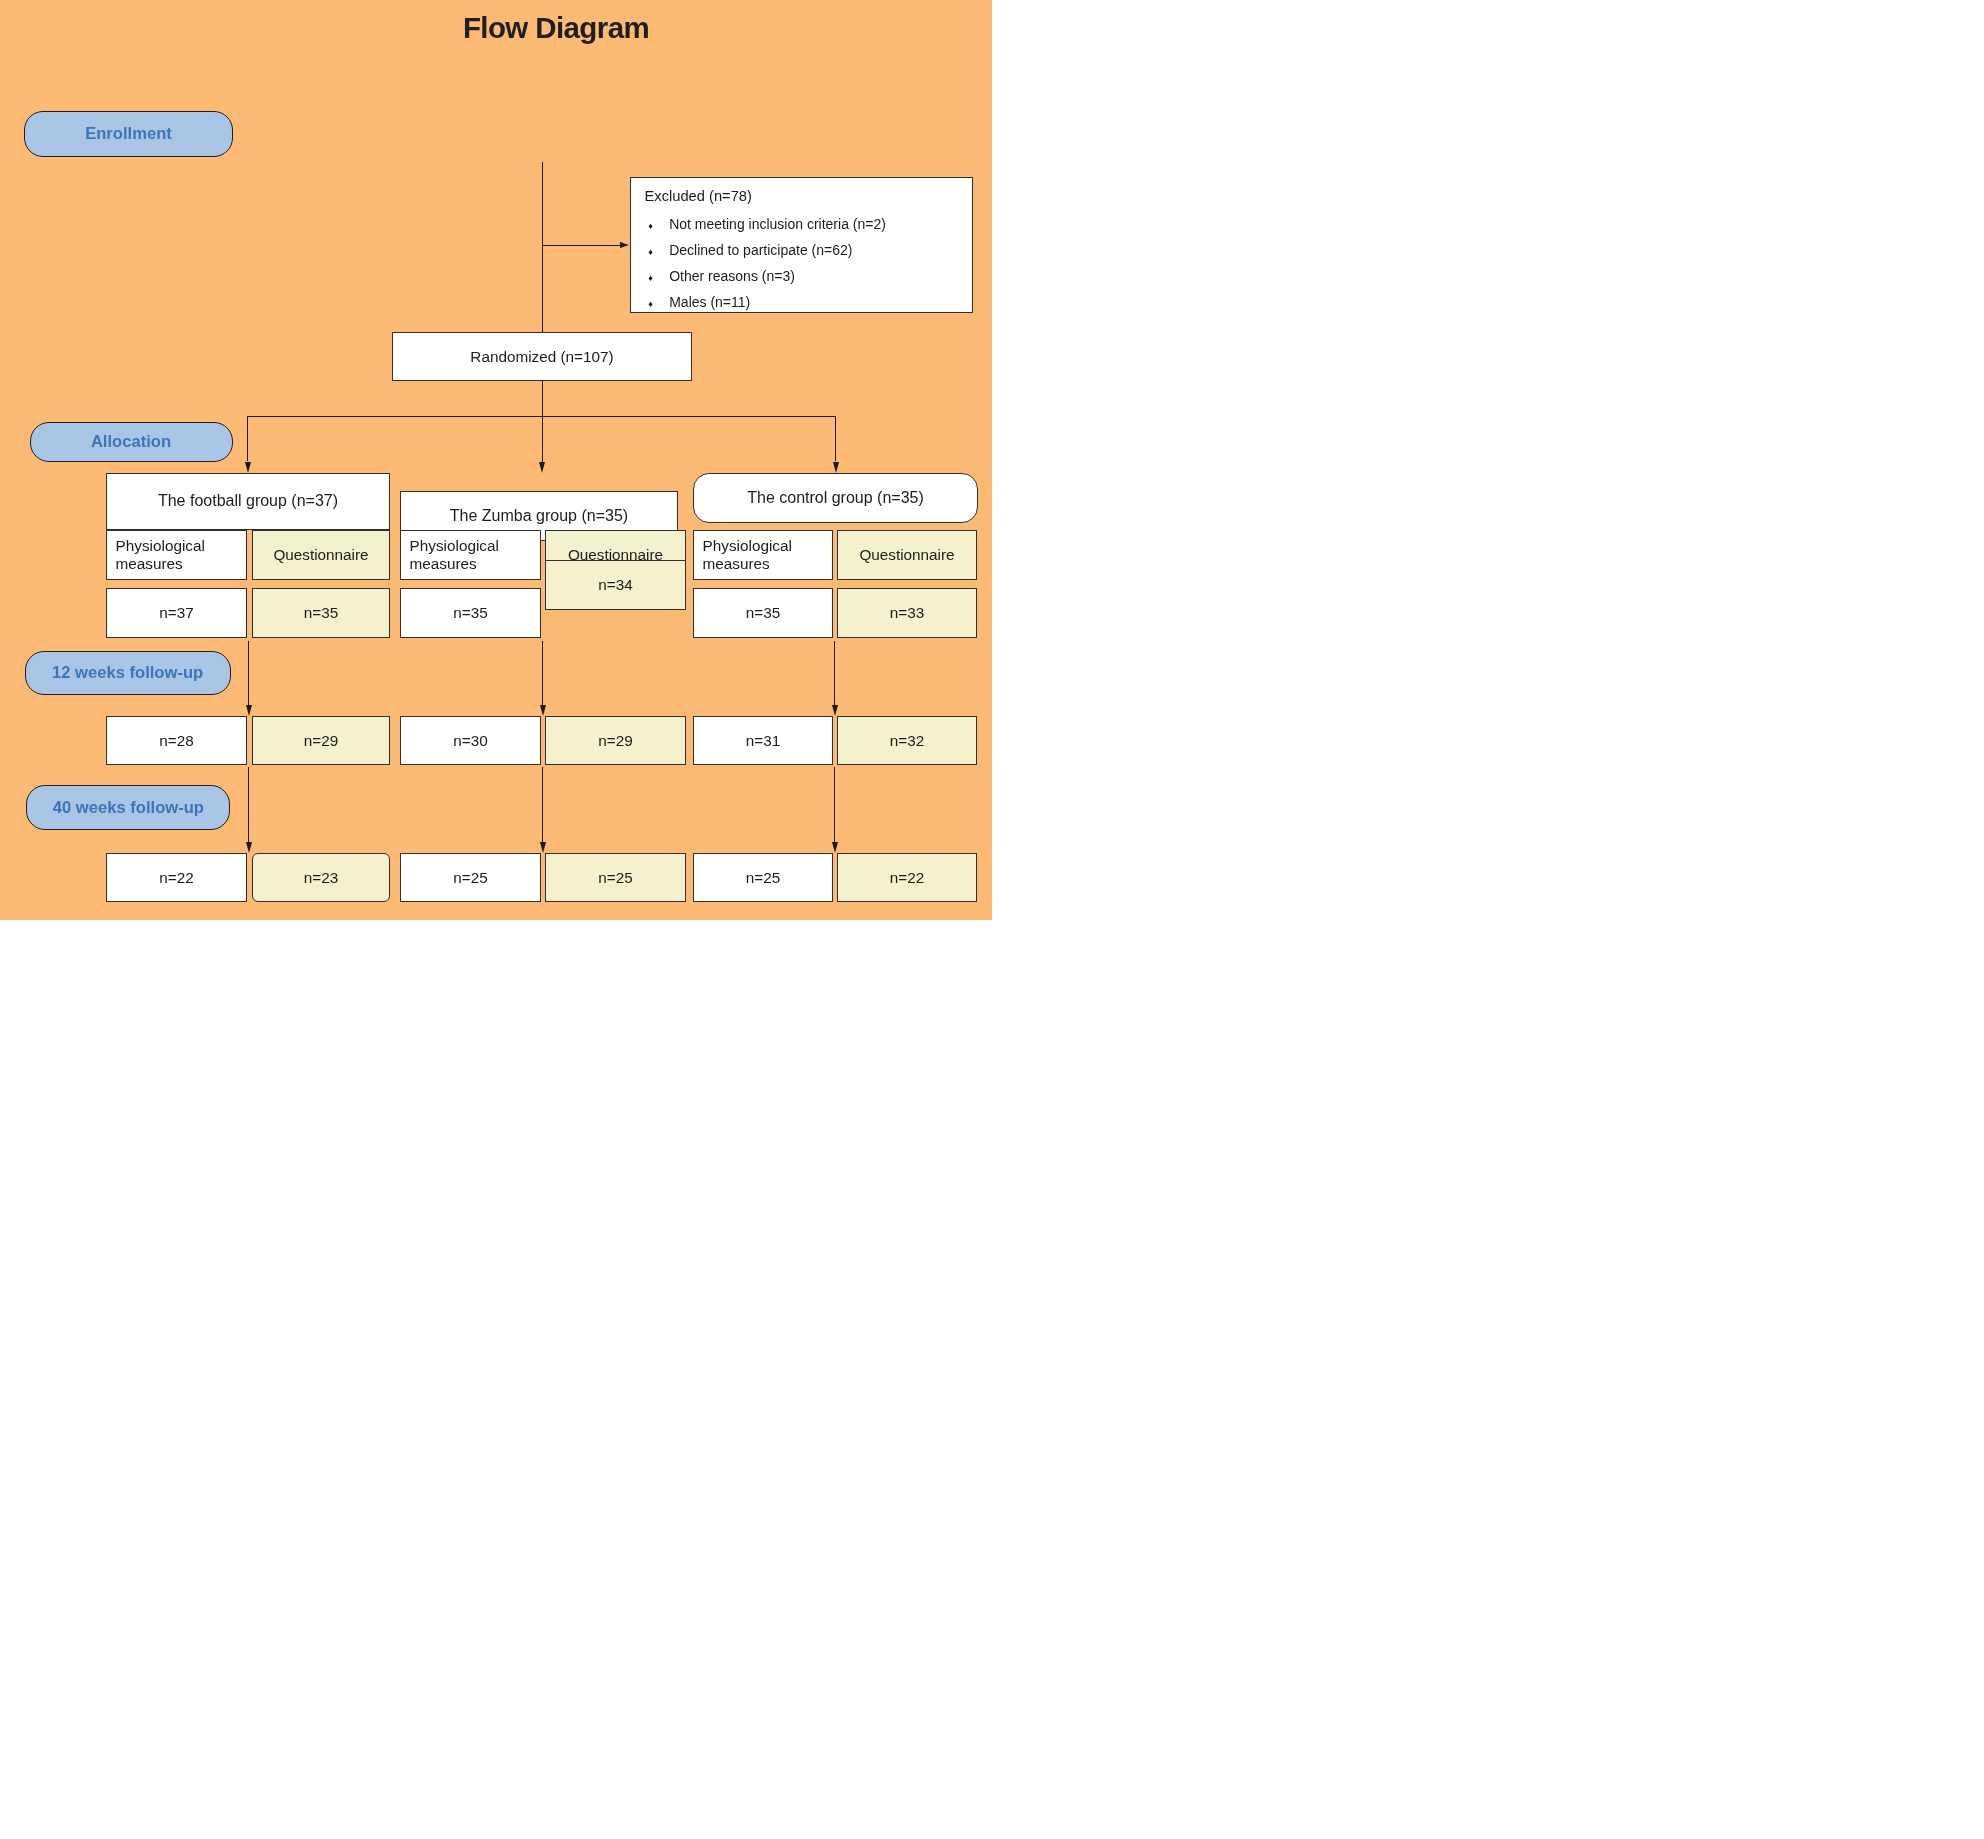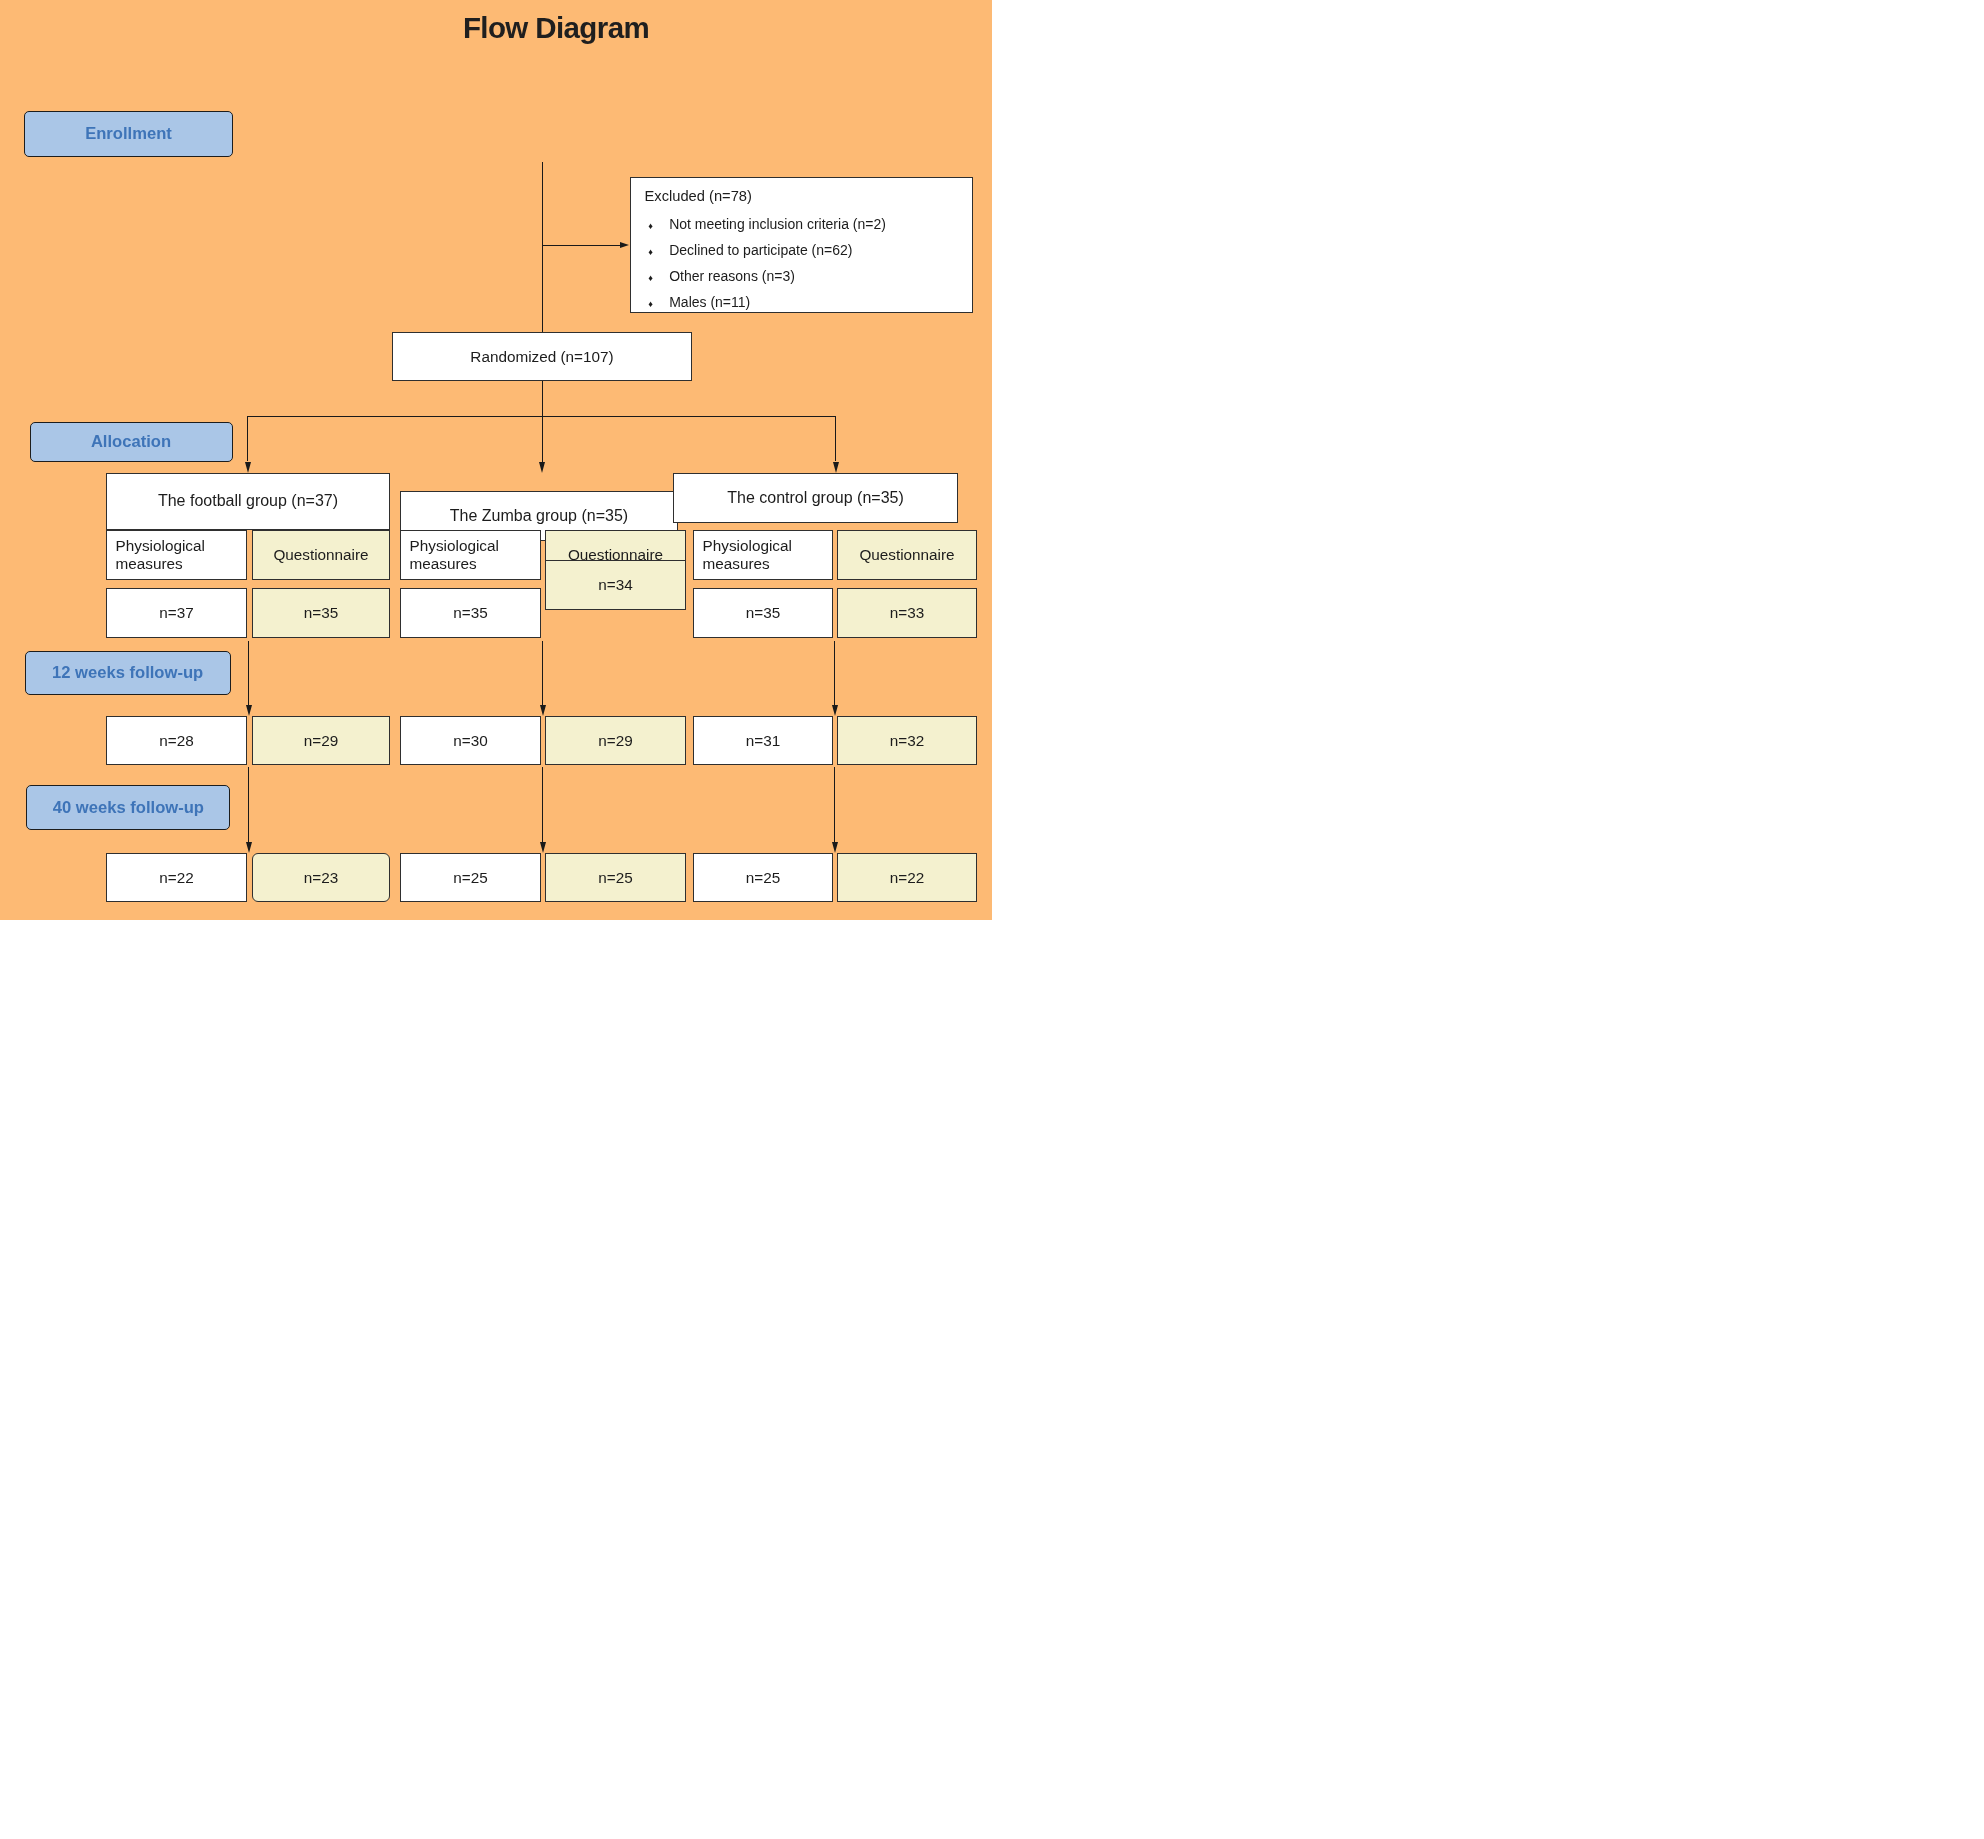--- a/index.html
+++ b/index.html
@@ -12,21 +12,21 @@
     font-size:29.5px;font-weight:800;letter-spacing:-0.6px;color:#1f1f1f;white-space:nowrap;
   }
   .box{
     position:absolute;box-sizing:border-box;border:1.8px solid #2f2f2f;background:#ffffff;
     display:flex;align-items:center;justify-content:center;text-align:center;
     font-size:15.3px;line-height:1.15;
   }
   .box.yellow{background:#f4f1cf;}
   .box.left-align{justify-content:flex-start;text-align:left;padding-left:8.6px;padding-right:3.7px;}
   .stage{
-    position:absolute;box-sizing:border-box;border:1.8px solid #1d1d1d;border-radius:5px;
+    position:absolute;box-sizing:border-box;border:1.8px solid #1d1d1d;border-radius:19px;
     background:#aac6e7;display:flex;align-items:center;justify-content:center;
     font-size:16.6px;font-weight:bold;color:#3e74b8;white-space:nowrap;
   }
   .excluded{
     position:absolute;box-sizing:border-box;border:1.8px solid #2f2f2f;background:#ffffff;
     padding:9.8px 6.1px 0 13.5px;font-size:14px;text-align:left;
   }
   .excluded .ex-title{font-size:14.7px;margin-bottom:8.6px;}
   .excluded ul{list-style:none;margin:0;padding:0;}
   .excluded li{display:flex;align-items:baseline;line-height:24px;}
@@ -89,21 +89,21 @@
   <div class="vline" style="left:542px;top:381px;height:81px;"></div>
   <div class="hline" style="left:247px;top:416px;width:589px;"></div>
   <div class="vline" style="left:247px;top:416px;height:45px;"></div>
   <div class="vline" style="left:835px;top:416px;height:45px;"></div>
   <div class="ah-down" style="left:245px;top:462px;"></div>
   <div class="ah-down" style="left:539px;top:462px;"></div>
   <div class="ah-down" style="left:833px;top:462px;"></div>
 
   <div class="box" style="left:106px;top:473px;width:284px;height:57px;font-size:16px;">The football group (n=37)</div>
   <div class="box" style="left:400px;top:491px;width:278px;height:50px;font-size:16px;text-align:right;">The Zumba group (n=35)</div>
-  <div class="box" style="left:673px;top:473px;width:285px;height:50px;font-size:16px;">The control group (n=35)</div>
+  <div class="box" style="left:693px;top:473px;width:285px;height:50px;font-size:16px;border-radius:16px;">The control group (n=35)</div>
 
   <div class="box left-align" style="left:106px;top:530px;width:141px;height:50px;">Physiological measures</div>
   <div class="box yellow" style="left:252px;top:530px;width:138px;height:50px;">Questionnaire</div>
   <div class="box left-align" style="left:400px;top:530px;width:141px;height:50px;">Physiological measures</div>
   <div class="box yellow" style="left:545px;top:530px;width:141px;height:50px;">Questionnaire</div>
   <div class="box left-align" style="left:693px;top:530px;width:140px;height:50px;">Physiological measures</div>
   <div class="box yellow" style="left:837px;top:530px;width:140px;height:50px;">Questionnaire</div>
 
   <div class="box" style="left:106px;top:588px;width:141px;height:50px;text-align:center;">n=37</div>
   <div class="box yellow" style="left:252px;top:588px;width:138px;height:50px;">n=35</div>

